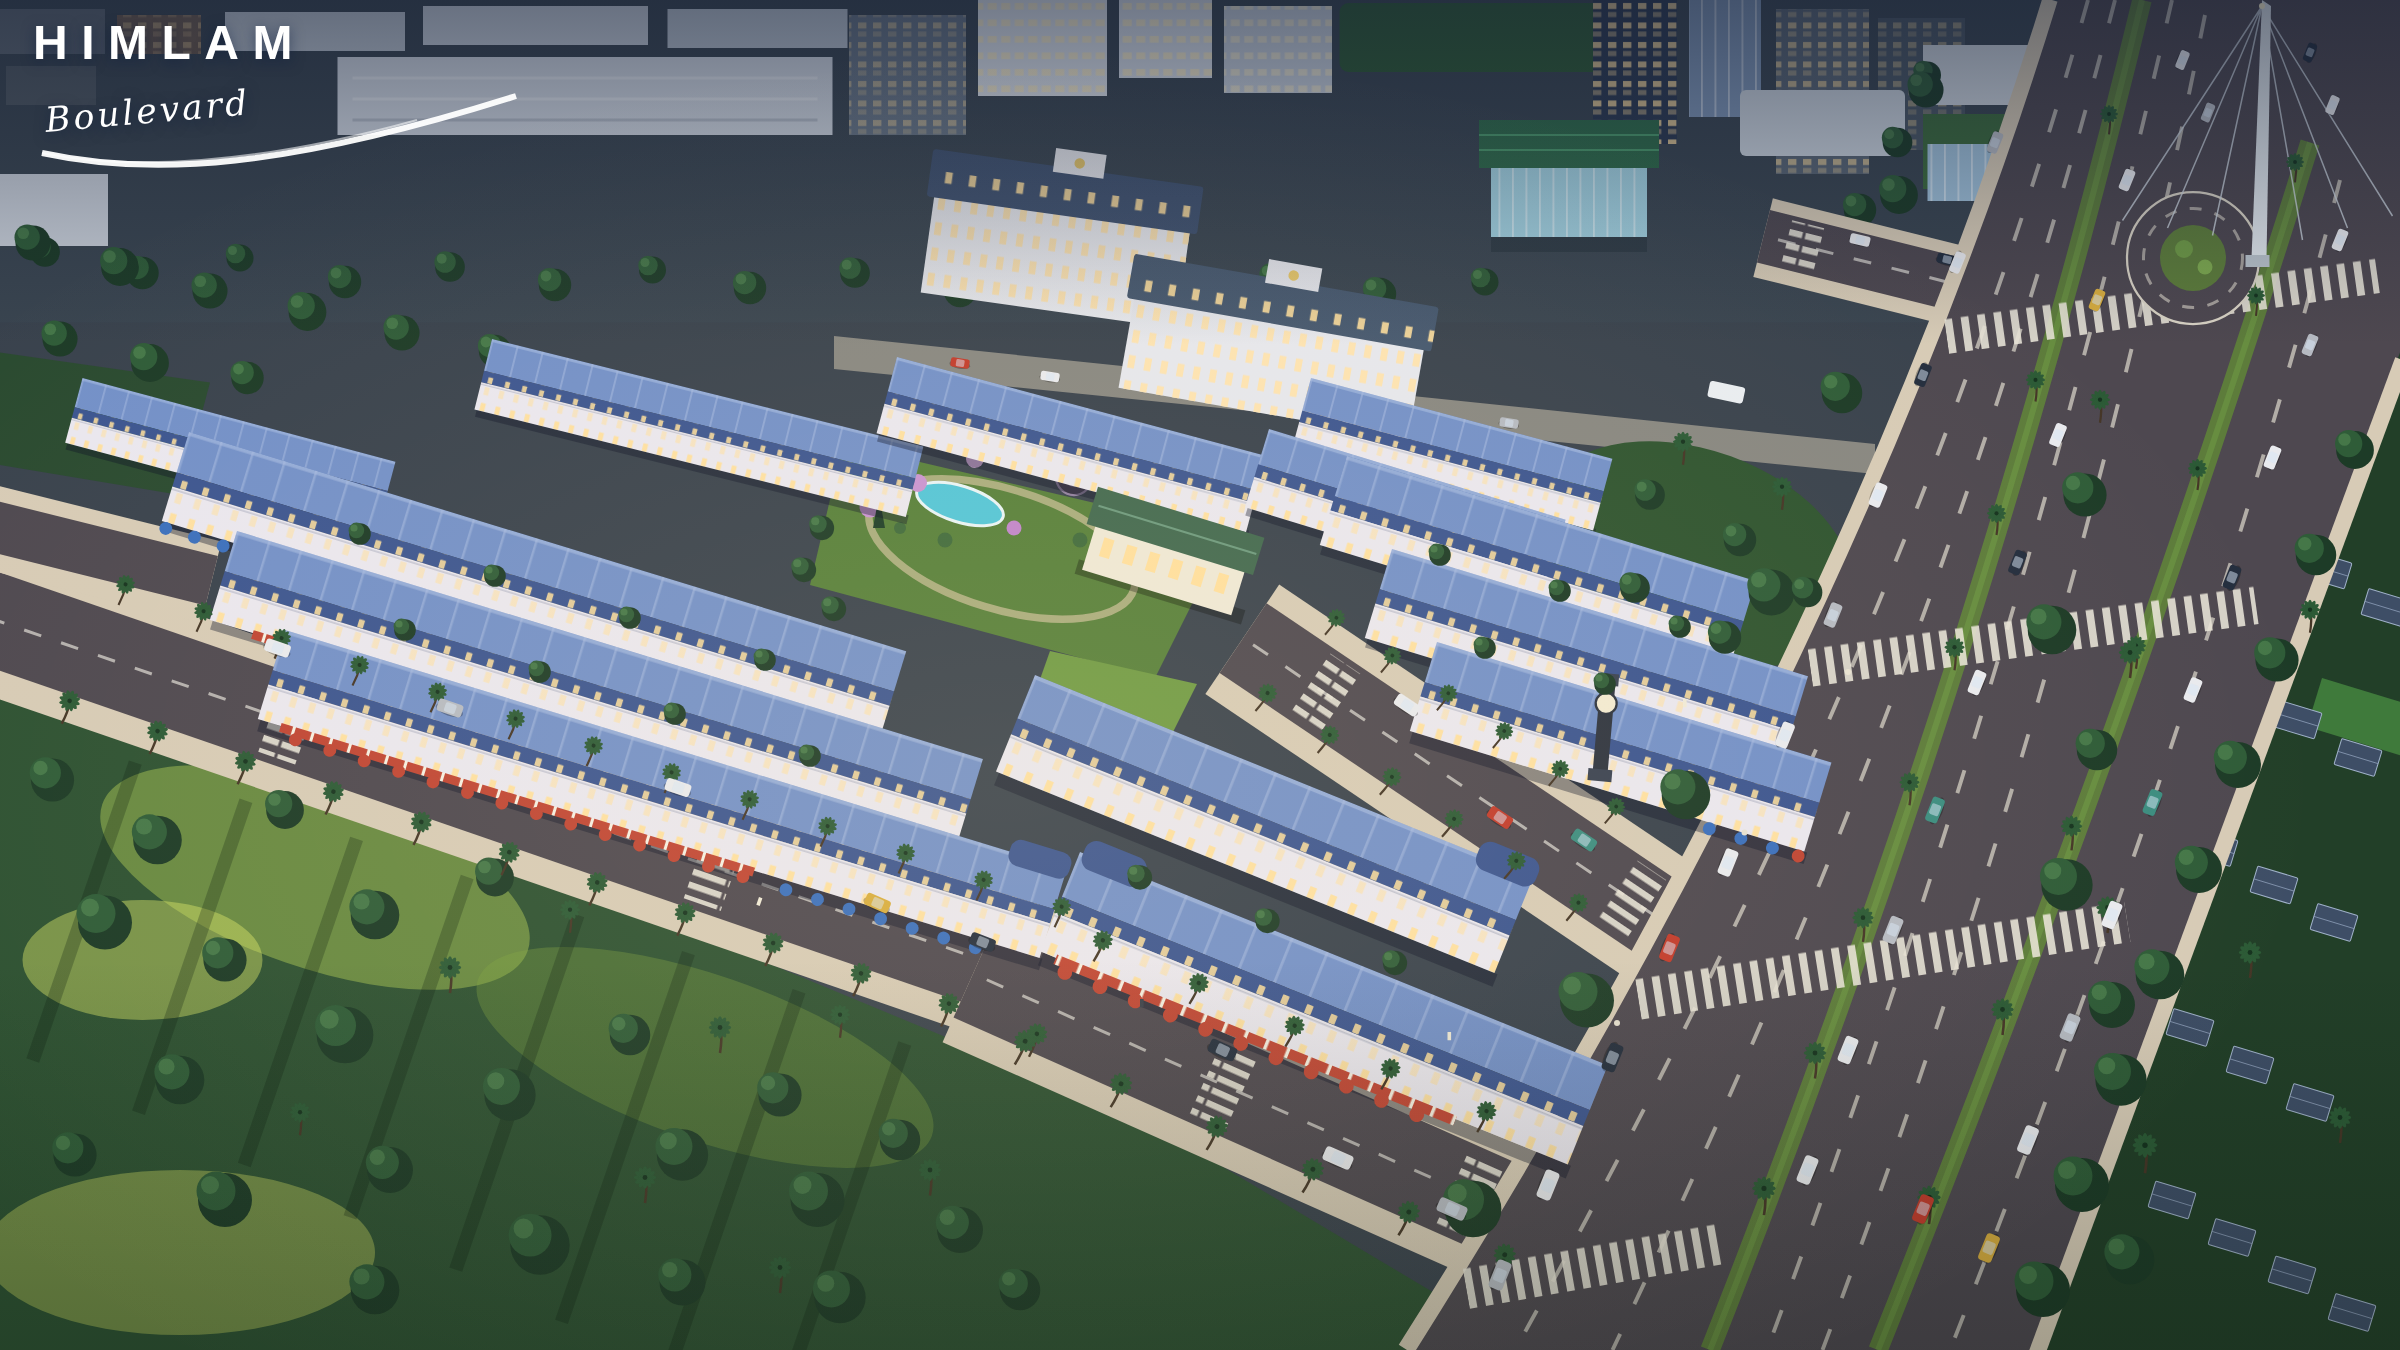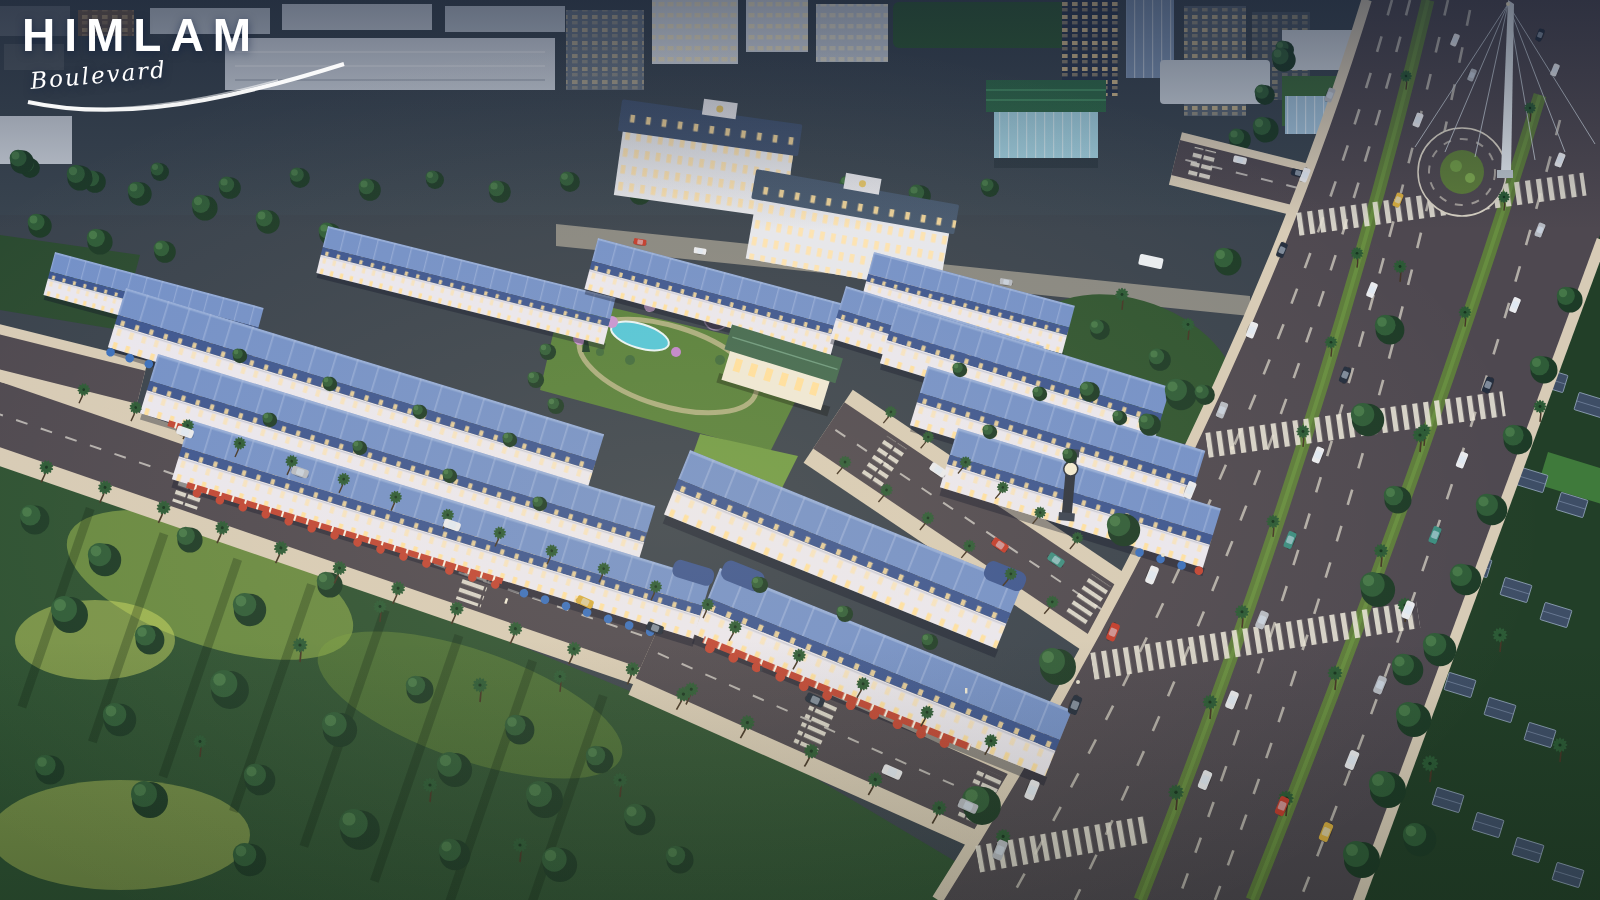--- a/index.html
+++ b/index.html
@@ -14,21 +14,21 @@
   .medo{stroke:var(--median_green);stroke-width:13;fill:none}
   .medi{stroke:#6f9a46;stroke-width:4;fill:none;opacity:.55}
   .roof{fill:url(#roofPanels)}
   .mans{fill:url(#mansWin)}
   .fac{fill:url(#facWin)}
   .shade{fill:rgba(10,16,38,.38)}
   .awn{fill:url(#awnPat)}
   
   .logo{position:absolute;top:12px;left:22px;width:360px;height:130px;color:var(--logo_white,#fff);
         text-shadow:0 2px 9px rgba(10,25,60,.55);pointer-events:none}
-  .wordmark{font-size:46px;font-weight:bold;letter-spacing:9px;line-height:1.0;font-family:"Liberation Sans",sans-serif}
+  .wordmark{font-size:32px;font-weight:bold;letter-spacing:9px;line-height:1.0;font-family:"Liberation Sans",sans-serif}
   .script{position:absolute;left:8px;top:50px;font-family:"DejaVu Serif",serif;font-style:italic;
           font-size:23px;letter-spacing:2px;transform:rotate(-5deg)}
   .swoosh{position:absolute;left:0;top:44px;width:330px;height:70px}
 </style>
 </head>
 <body>
 
 <div class="stage">
 <svg class="scene" width="1600" height="900" viewBox="0 0 1600 900">
 <defs>

